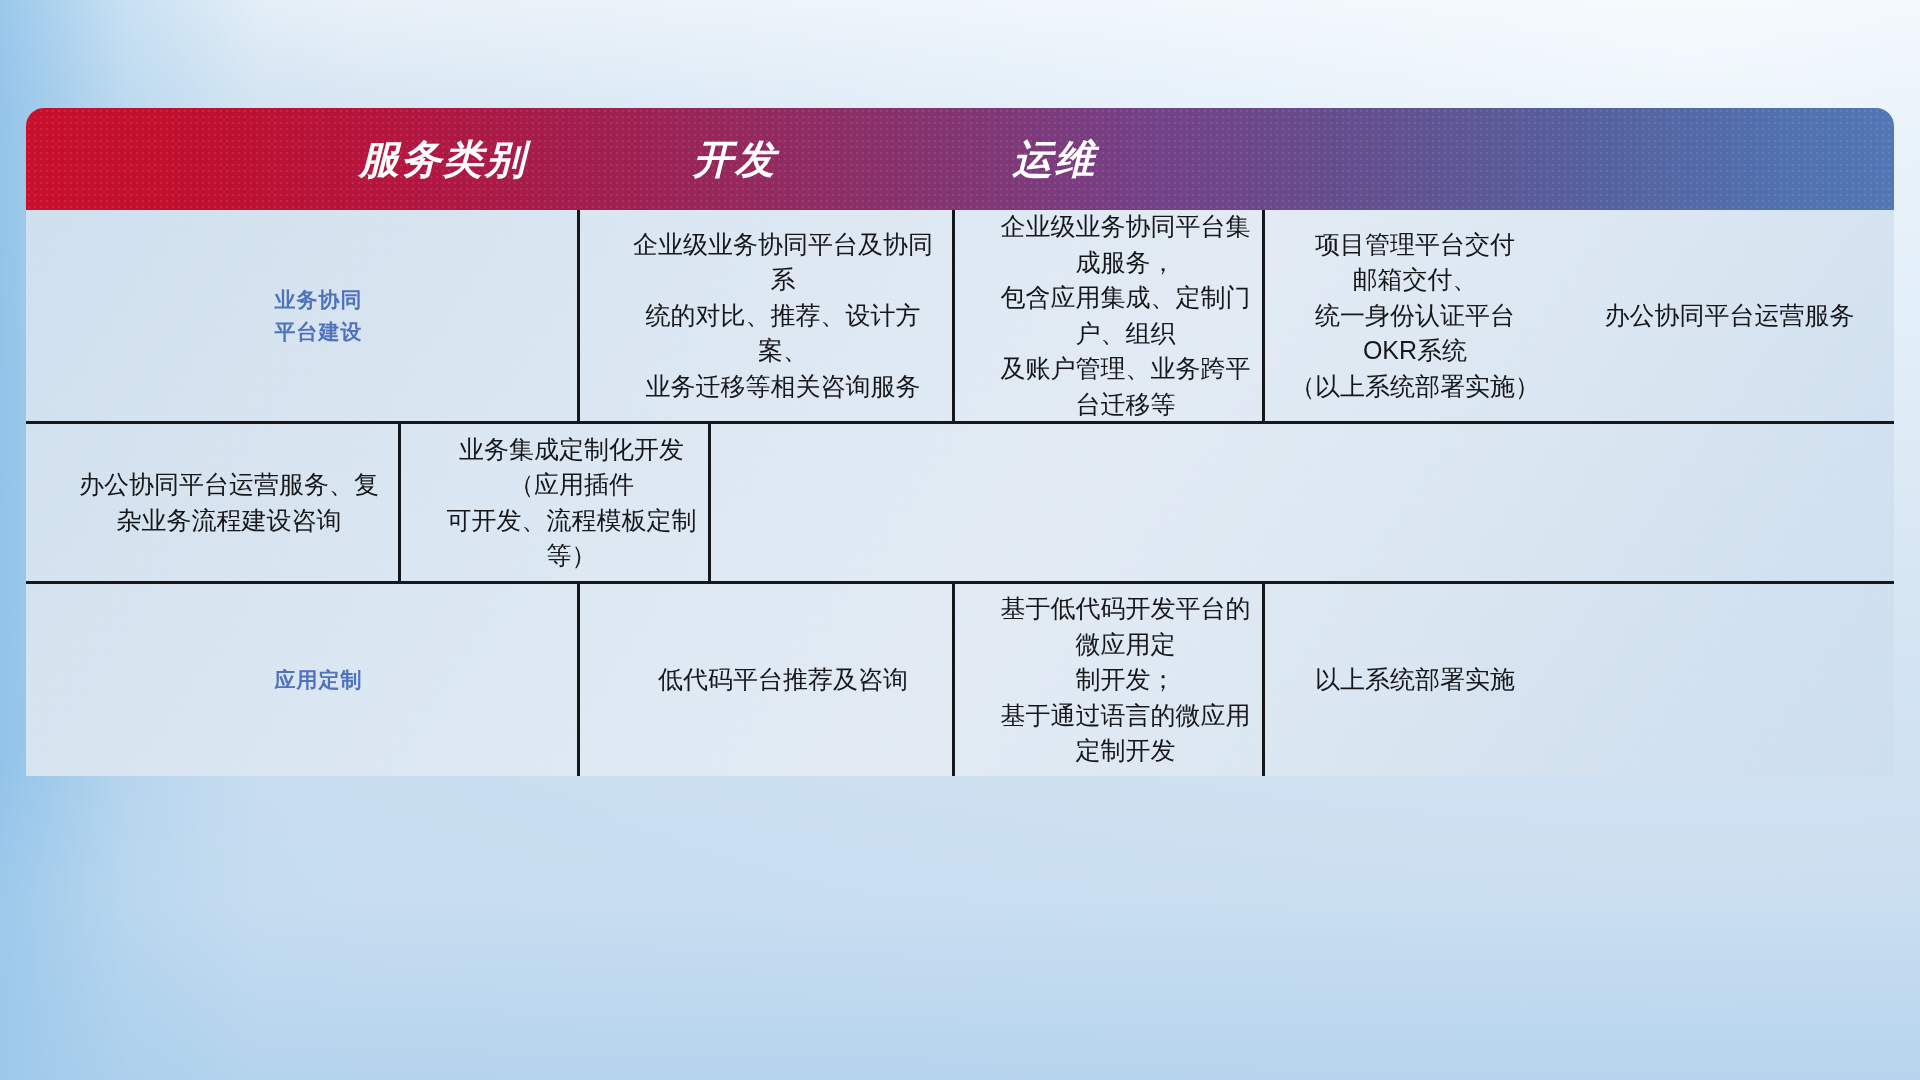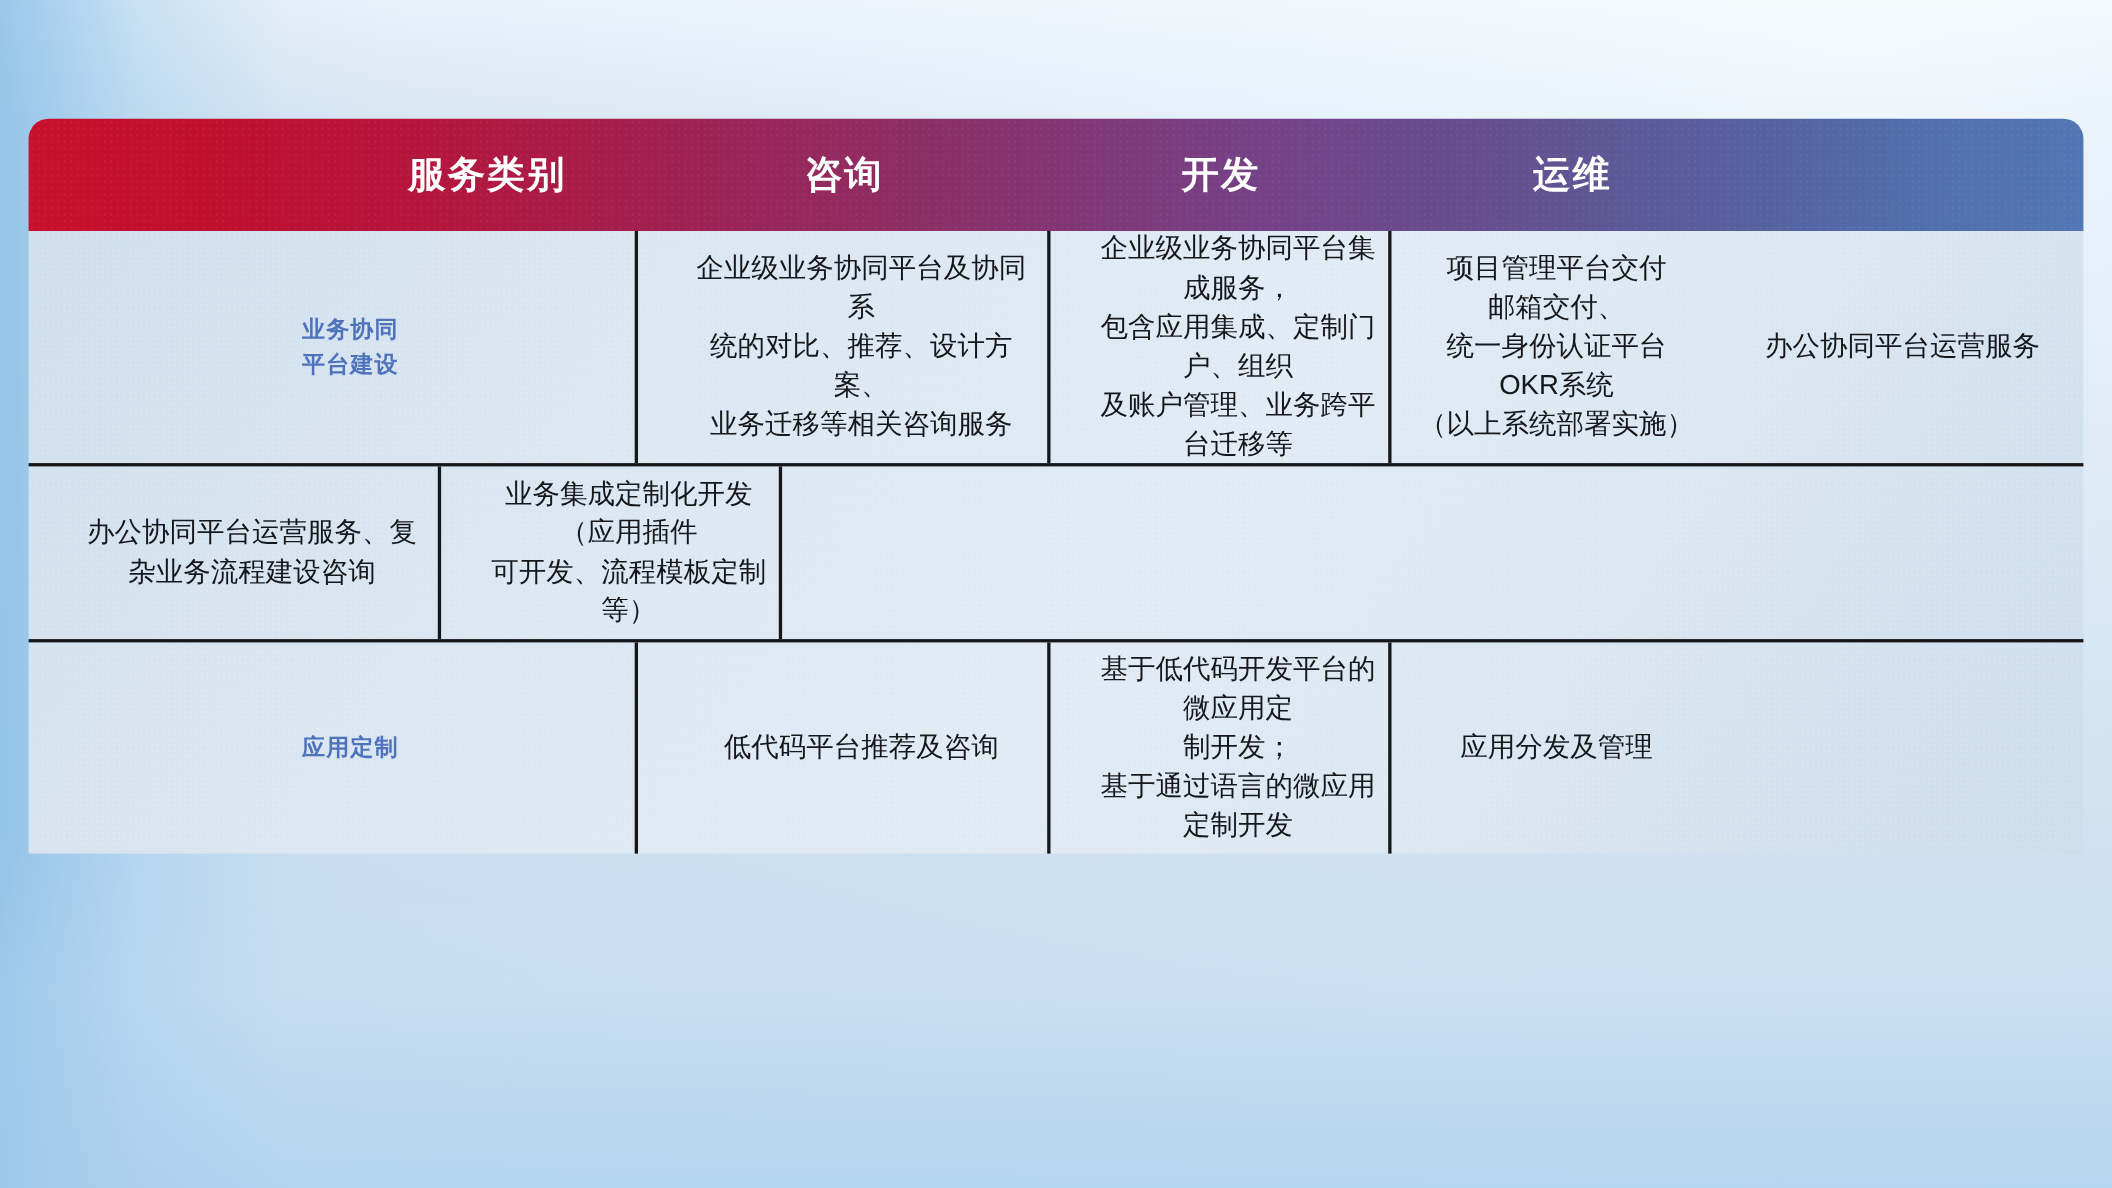--- a/index.html
+++ b/index.html
@@ -76,29 +76,30 @@
     inset: 0;
     background-image: radial-gradient(rgba(255,255,255,0.16) 0.8px, transparent 0.9px);
     background-size: 6px 6px;
     opacity: .55;
     pointer-events: none;
   }
   .hcell {
     position: relative;
     z-index: 2;
     color: #ffffff;
-    font-size: 34px;
+    font-size: 40px;
     font-weight: bold;
     letter-spacing: 2px;
     text-align: center;
     display: flex;
     align-items: center;
     justify-content: center;
     height: 100%;
     box-sizing: border-box;
+    font-style: italic;
   }
 
   
   #body-rows {
     position: relative;
     height: 566px;
     background: linear-gradient(125deg,
         #cfdfee 0%,
         #d7e4f0 18%,
         #dde8f3 38%,
@@ -170,21 +171,20 @@
   <div id="bg-top-wash"></div>
   <div id="bg-left-wash"></div>
   <div id="bg-bottom-wash"></div>
 </div>
 
 <div id="table-card">
 
   <div id="header-row">
     <div class="hcell hc0"></div>
     <div class="hcell hc1">服务类别</div>
-    <div class="hcell hc2">咨询</div>
     <div class="hcell hc3">开发</div>
     <div class="hcell hc5">运维</div>
   </div>
 
   <div id="body-rows">
 
     <div class="brow r1">
       <div class="bcell cat c0 vline">业务协同
 平台建设</div>
       <div class="bcell c1 vline">企业级业务协同平台及协同系
@@ -209,18 +209,18 @@
       <div class="bcell c3"></div>
       <div class="bcell c4"></div>
     </div>
 
     <div class="brow r3">
       <div class="bcell cat c0 vline">应用定制</div>
       <div class="bcell c1 vline">低代码平台推荐及咨询</div>
       <div class="bcell c2 vline">基于低代码开发平台的微应用定
 制开发；
 基于通过语言的微应用定制开发</div>
-      <div class="bcell c3">应用分发及管理</div>
+      <div class="bcell c3">以上系统部署实施</div>
       <div class="bcell c4"></div>
     </div>
 
   </div>
 </div>
 
 </body></html>

